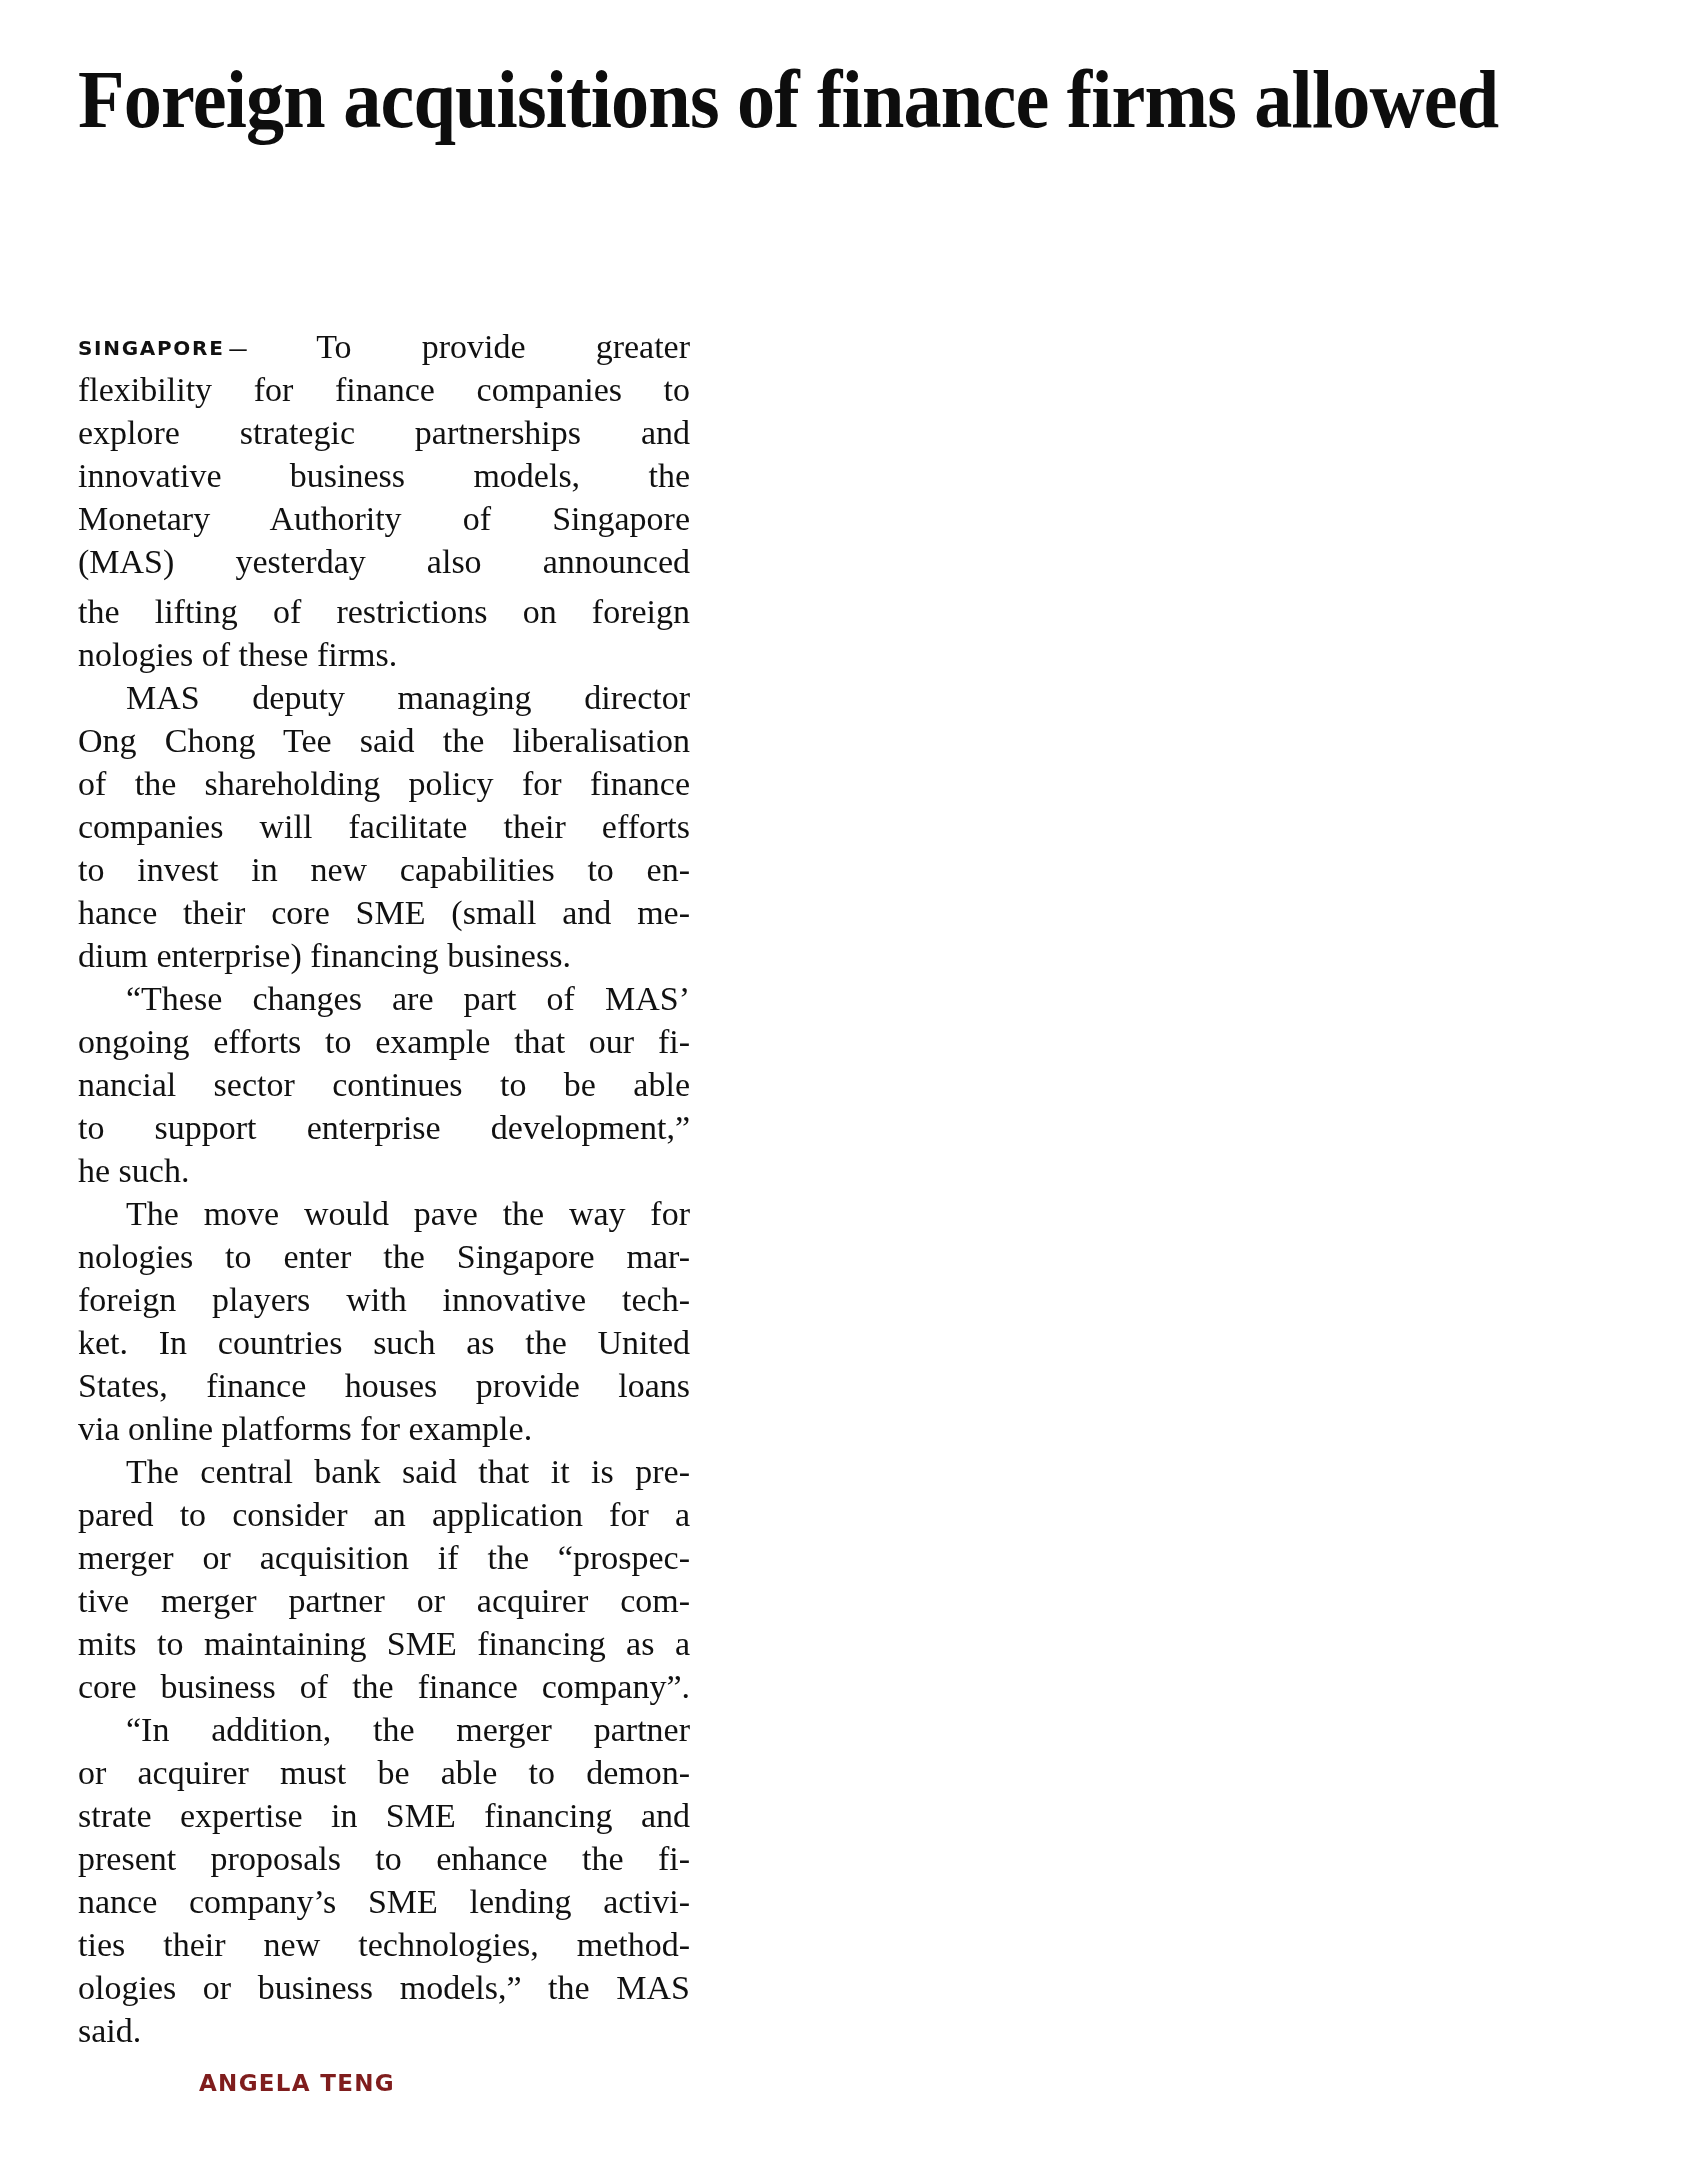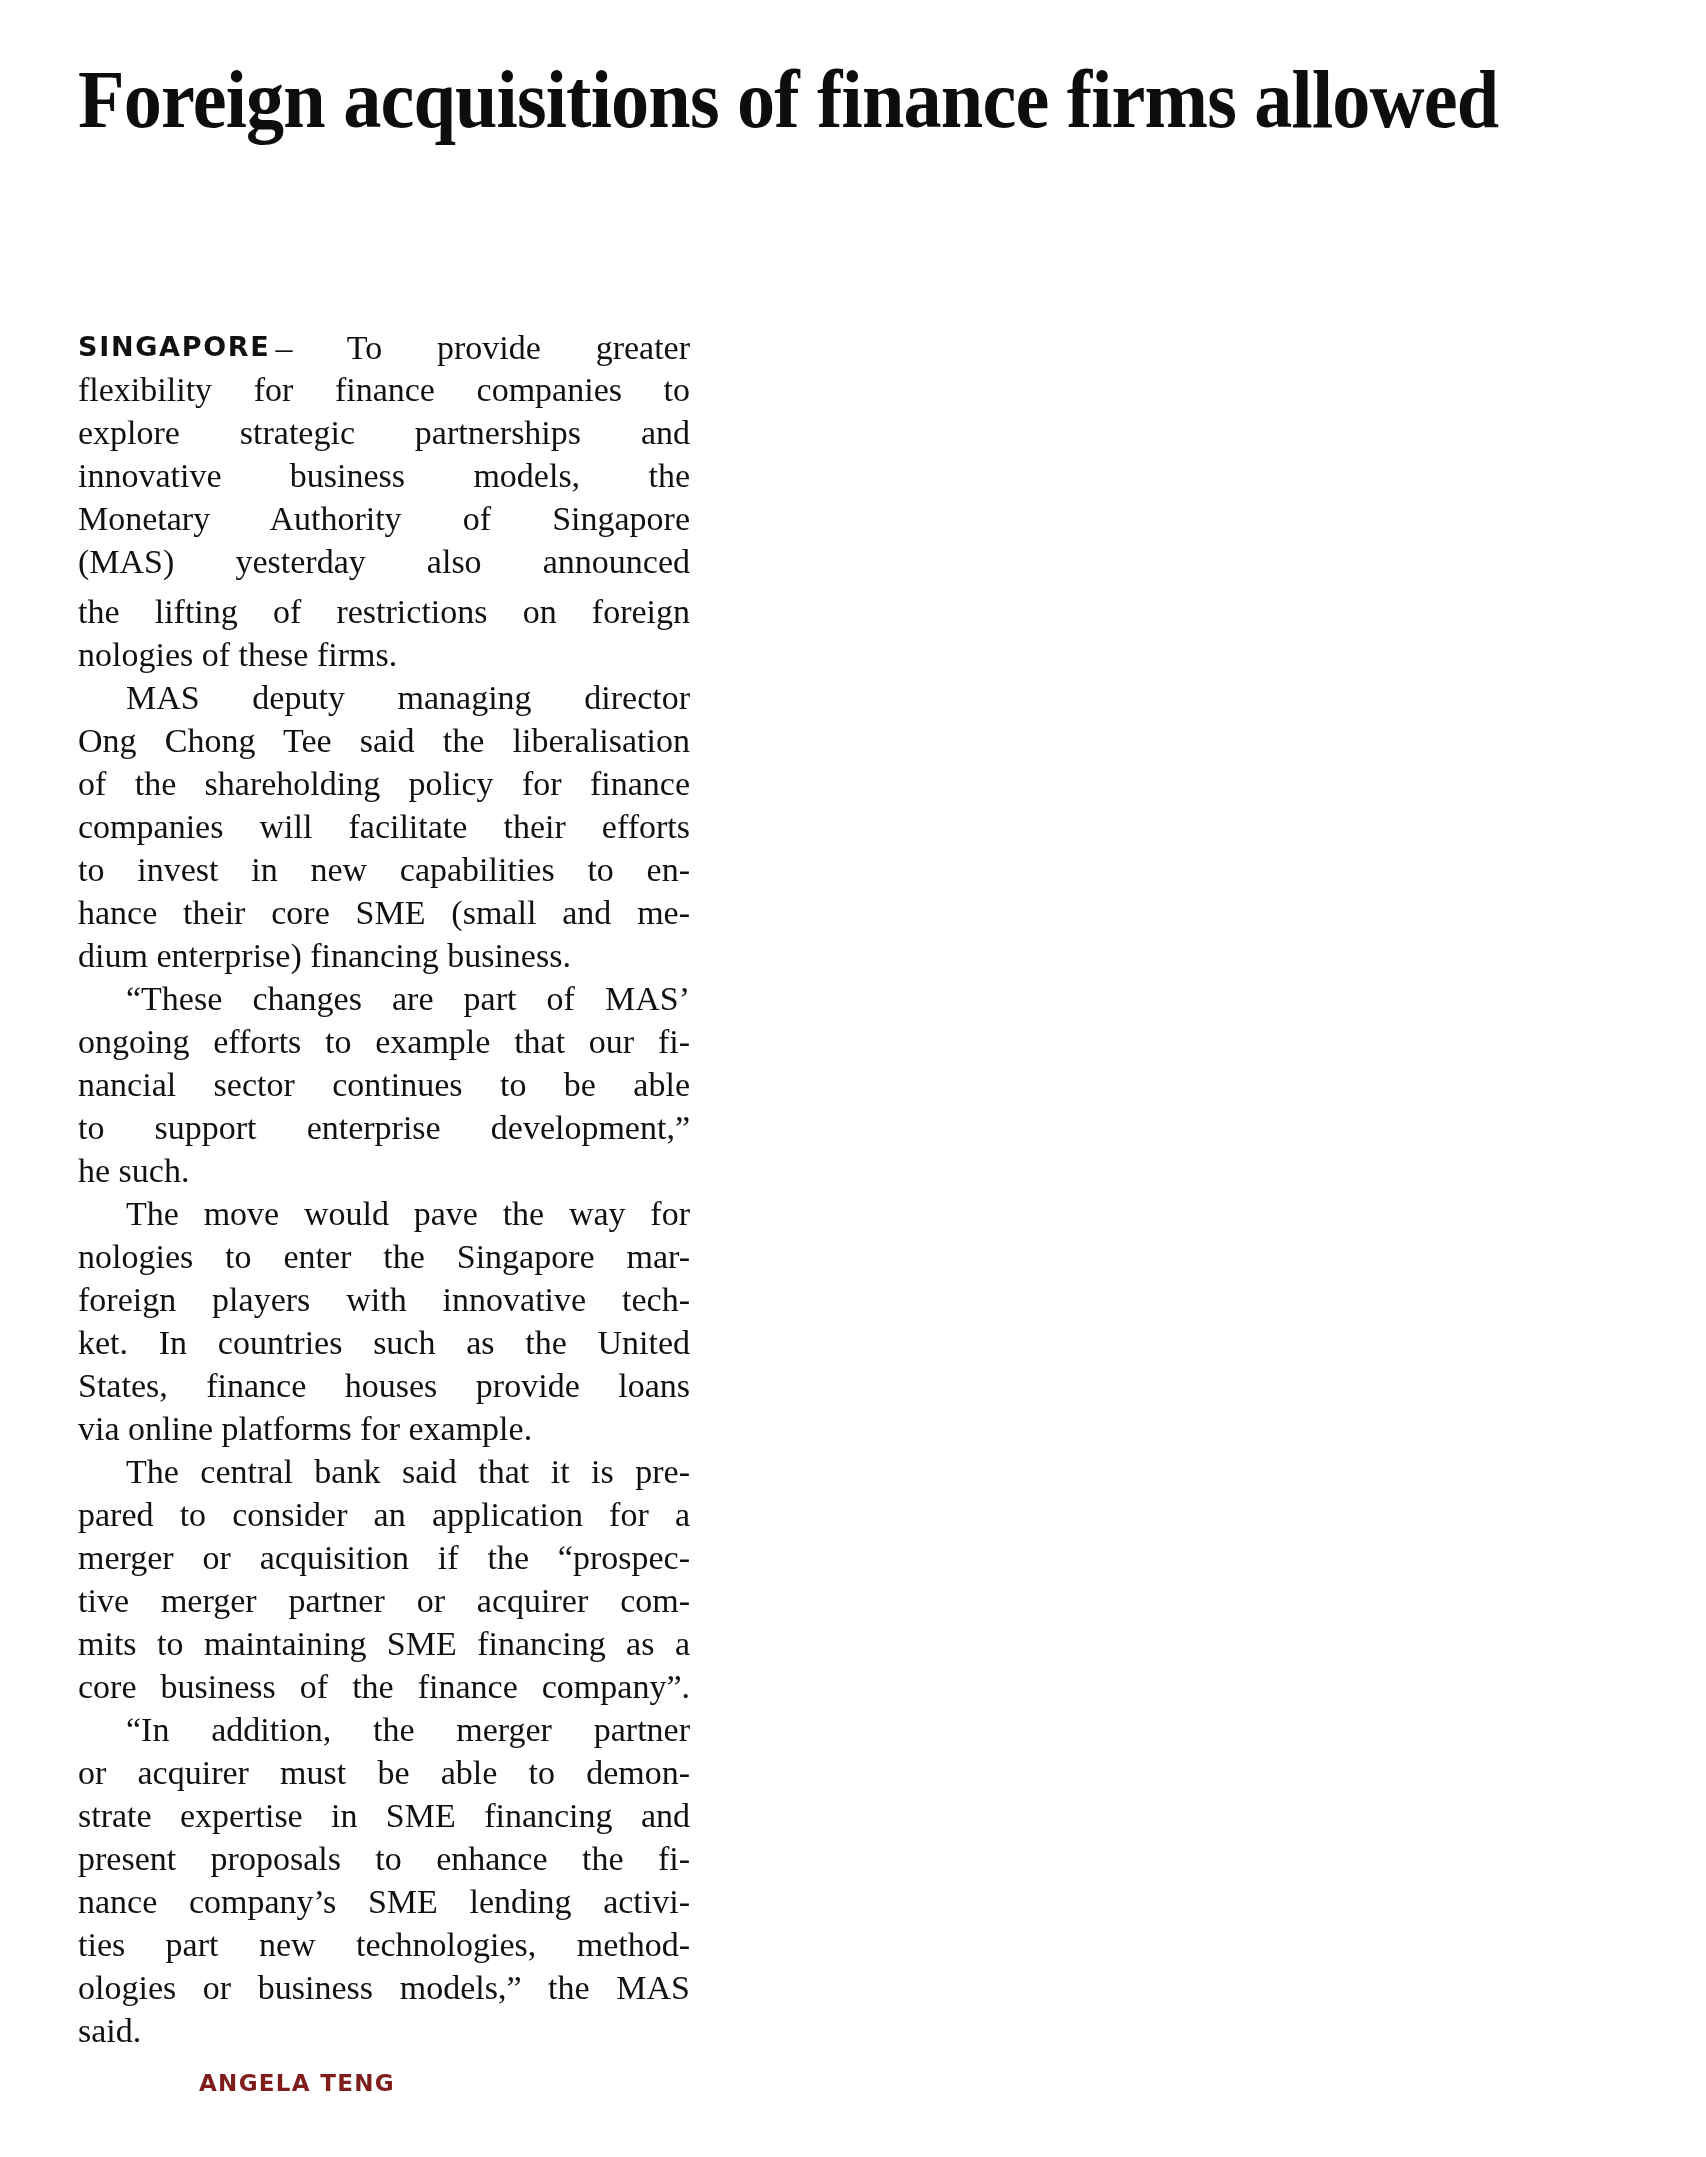--- a/index.html
+++ b/index.html
@@ -47,21 +47,21 @@
     }
     .body-line.last {
       text-align-last: left;
     }
     .body-line.indent {
       padding-left: 48px;
     }
     .dateline {
       font-family: "DejaVu Sans", "Liberation Sans", sans-serif;
       font-weight: 700;
-      font-size: 27px;
+      font-size: 20px;
       letter-spacing: 1.7px;
       margin-right: 5.1px;
       vertical-align: 2.6px;
     }
     .gap {
       height: 6.8px;
     }
     .byline {
       position: absolute;
       left: 199px;
@@ -127,20 +127,20 @@
     <div class="body-line">mits to maintaining SME financing as a</div>
     <div class="body-line">core business of the finance company”.</div>
   </div>
 
   <div>
     <div class="body-line indent">“In addition, the merger partner</div>
     <div class="body-line">or acquirer must be able to demon-</div>
     <div class="body-line">strate expertise in SME financing and</div>
     <div class="body-line">present proposals to enhance the fi-</div>
     <div class="body-line">nance company’s SME lending activi-</div>
-    <div class="body-line">ties part new technologies, method-</div>
+    <div class="body-line">ties their new technologies, method-</div>
     <div class="body-line">ologies or business models,” the MAS</div>
     <div class="body-line last">said.</div>
   </div>
 </div>
 
 <div class="byline">ANGELA TENG</div>
 
 
 </body></html>

